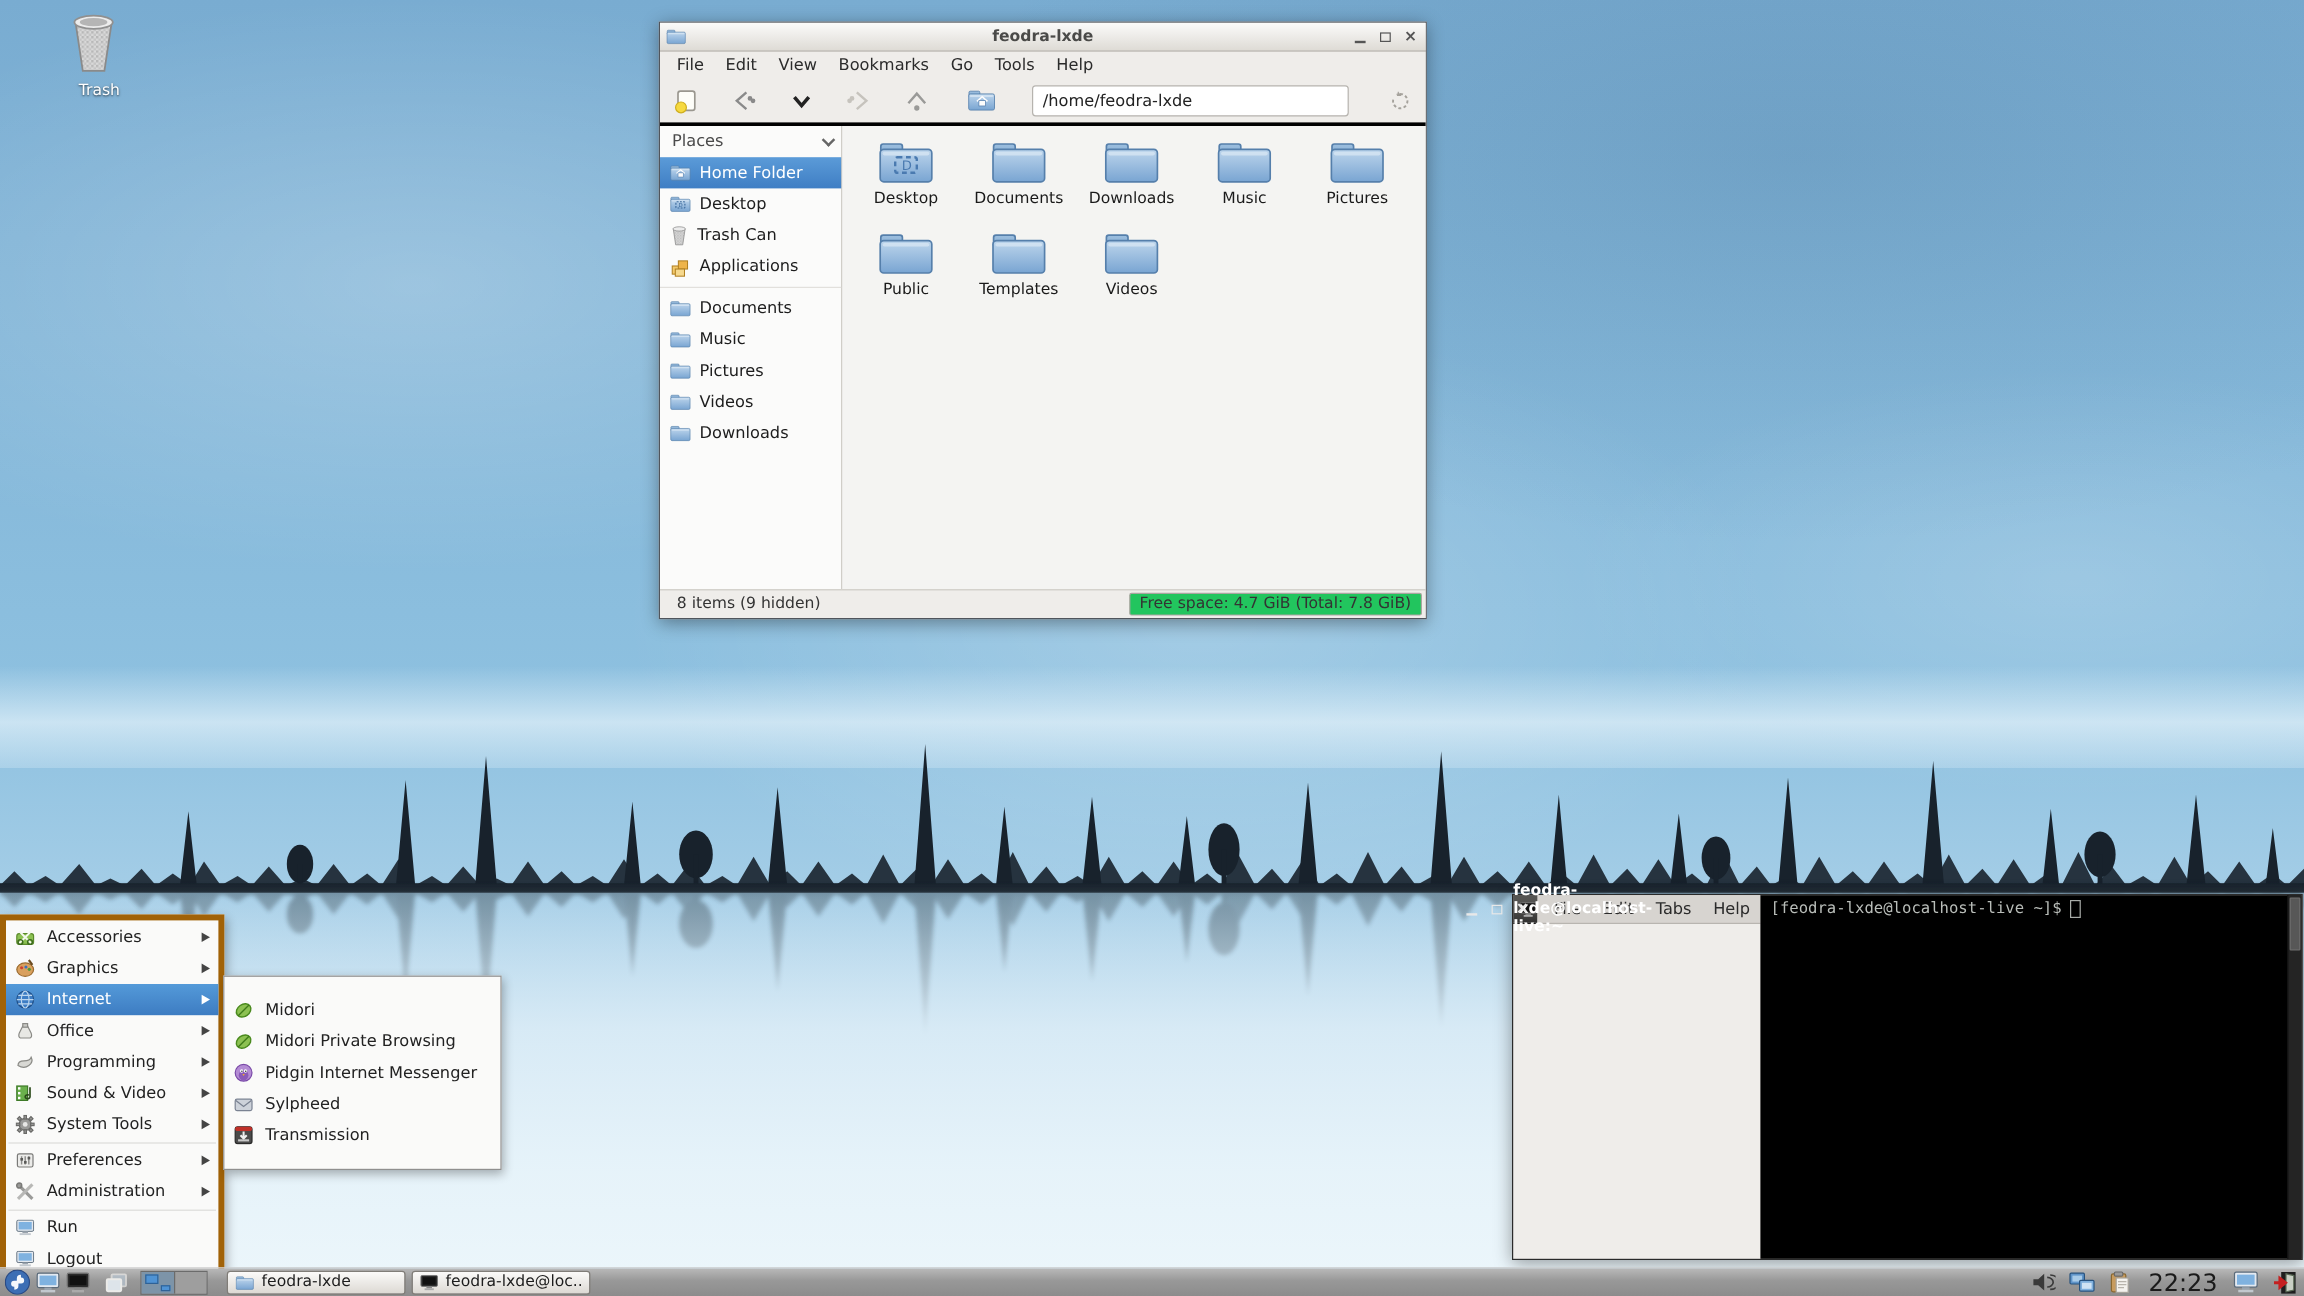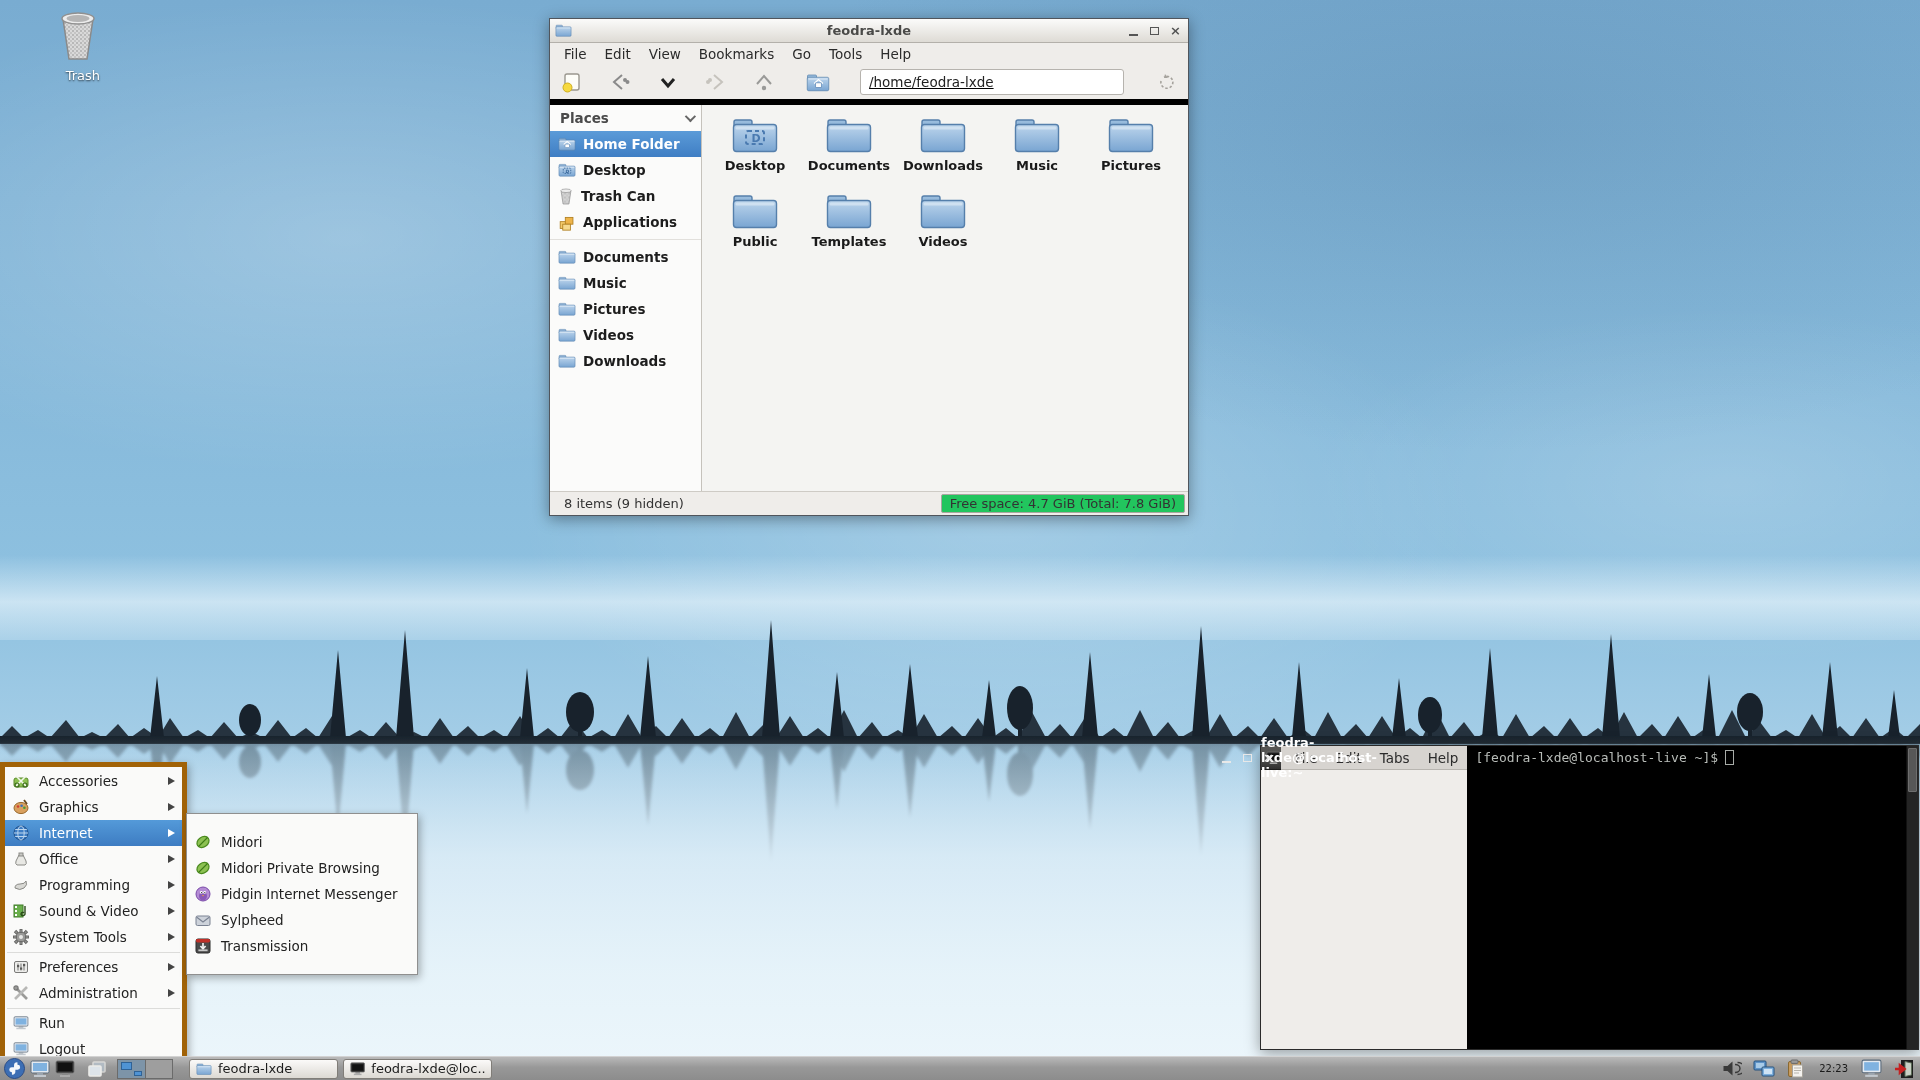--- a/index.html
+++ b/index.html
@@ -34,25 +34,25 @@
   .controls { position:absolute; right:7px; top:0; height:100%; display:flex; align-items:center; gap:10px; }
   .ctl { width:11px; height:11px; display:flex; align-items:flex-end; justify-content:center; cursor:default; }
   .ctl .bar { width:9px; height:2px; background:#555; }
   .ctl .box { width:9px; height:8px; border:1.5px solid #555; }
   .ctl.close-x { font-size:13px; line-height:11px; color:#555; font-weight:bold; align-items:center; }
   .menubar { display:flex; align-items:center; height:22px; padding-left:5px; background:#efedea; font-size:13.5px; color:#2b2b2b; }
   .menubar span { padding:0 9px; cursor:default; }
 
   
   #fm { left:549px; top:18px; width:640px; height:498px; display:flex; flex-direction:column; }
-  .fm-toolbar { height:40px; display:flex; align-items:center; padding:0 10px; gap:24px; background:#efedea; border-bottom:6px solid #000000;text-decoration:underline; }
+  .fm-toolbar { height:40px; display:flex; align-items:center; padding:0 10px; gap:24px; background:#efedea; border-bottom:3px solid #000000; }
   .tbtn { width:24px; height:24px; display:flex; align-items:center; justify-content:center; }
   .addr { flex:1; height:26px; margin:0 6px 0 6px; border:1px solid #b6b3ae; border-radius:3px; background:#fff;
     font-size:13.5px; color:#222; padding:0 8px; outline:none; font-family:"DejaVu Sans", sans-serif; }
-  .fm-body { flex:1; display:flex; min-height:0;font-weight:bold; }
+  .fm-body { flex:1; display:flex; min-height:0; }
   .sidebar { width:152px; background:#fbfbfa; border-right:1px solid #c5c2bc; font-size:13.5px; }
   .side-header { height:26px; display:flex; align-items:center; padding:0 8px 0 10px; color:#4a4a4a; }
   .side-header .chev { margin-left:auto; width:8px; height:8px; border-right:2px solid #666; border-bottom:2px solid #666; transform:rotate(45deg) translateY(-2px); }
   .side-item { height:26px; display:flex; align-items:center; gap:7px; padding-left:8px; color:#1d1d1d; cursor:default; }
   .side-item.selected { background:linear-gradient(#5b9bd8, #3f7ec4); color:#fff; }
   .side-sep { height:5px; border-bottom:1px solid #e2e0dc; margin-bottom:4px; }
   .iconview { flex:1; background:#f4f4f2; padding:10px 6px; display:flex; flex-wrap:wrap; align-content:flex-start; }
   .fcell { width:94px; height:76px; display:flex; flex-direction:column; align-items:center; cursor:default; }
   .fcell .fname { font-size:13px; color:#1a1a1a; margin-top:3px; }
   .statusbar { height:24px; display:flex; align-items:center; background:#efedea; border-top:1px solid #cecbc5; font-size:13px; color:#333; }
@@ -92,21 +92,21 @@
   .pcell { width:27px; height:18px; background:#9e9e9e; position:relative; }
   .pcell.active { background:#7d94a8; }
   .pcell + .pcell { border-left:1px solid #6b6b6b; }
   .pwin1 { position:absolute; left:3px; top:2px; width:11px; height:8px; background:#4f93d4; border:1px solid #2f6296; }
   .pwin2 { position:absolute; right:3px; bottom:2px; width:8px; height:5px; background:#4f93d4; border:1px solid #2f6296; }
   .taskbtn { display:flex; align-items:center; gap:6px; width:149px; height:20px; margin-left:5px; padding:0 6px;
     background:linear-gradient(#fbfaf9, #dcd9d3); border:1px solid #807d78; border-radius:3px; font-size:13px; color:#1c1c1c; cursor:default; }
   .taskbtn .tlabel { white-space:nowrap; overflow:hidden; }
   .tb-spacer { flex:1; }
   .tray { display:flex; align-items:center; gap:7px; margin-right:2px; }
-  .clock { font-size:10px; color:#1a1a1a; padding:0 4px; cursor:default; }
+  .clock { font-size:20px; color:#1a1a1a; padding:0 4px; cursor:default; }
 </style>
 </head>
 <body>
 
 <div id="screen">
 
   <svg width="0" height="0" style="position:absolute" aria-hidden="true">
     <defs>
       <linearGradient id="gFolder" x1="0" y1="0" x2="0" y2="1">
         <stop offset="0" stop-color="#bdd5ec"></stop>

